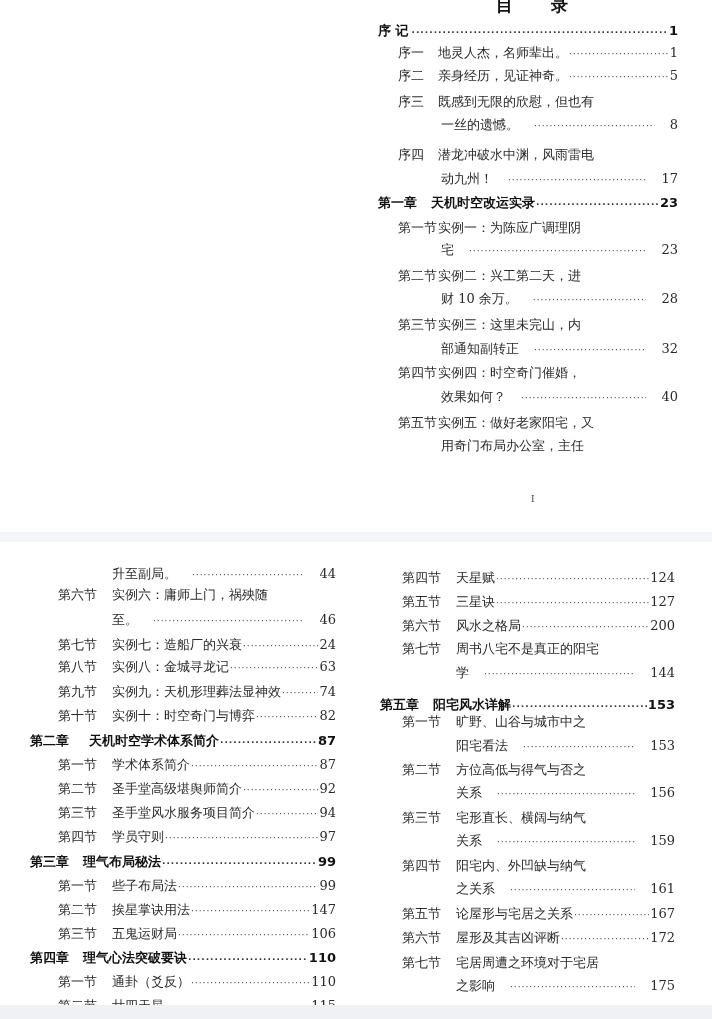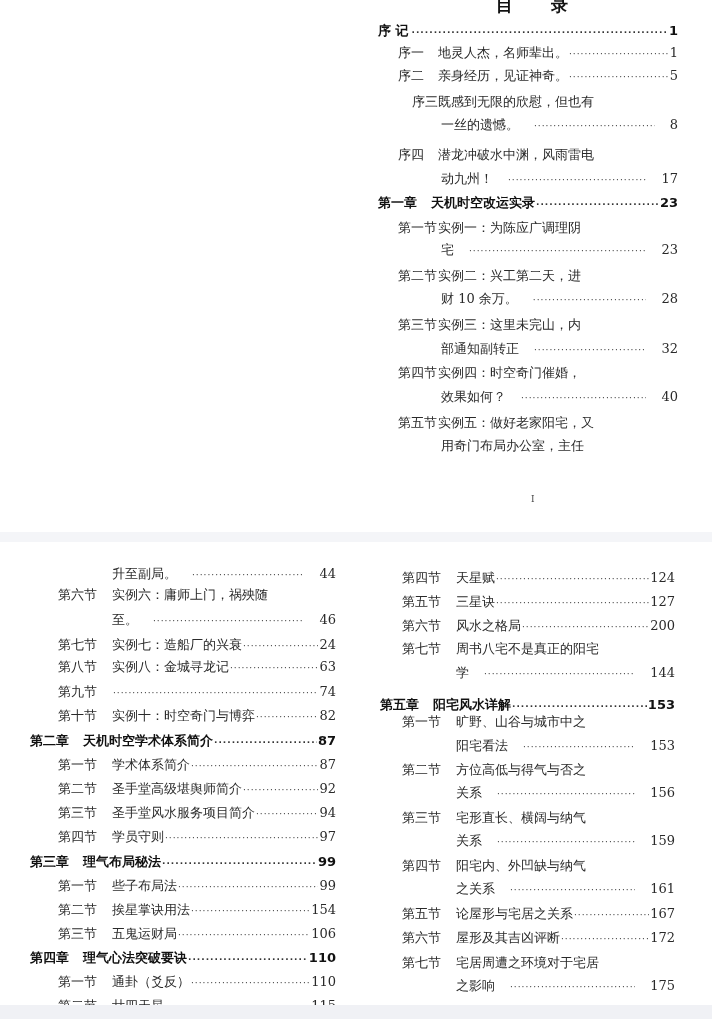--- a/index.html
+++ b/index.html
@@ -54,21 +54,21 @@
         <span class="ttl">地灵人杰，名师辈出。</span>
         <span class="dots">············································································</span>
         <span class="pg">1</span>
       </div>
       <div class="row sec" style="left: 398px; top: 67px; width: 280px;">
         <span class="lbl" style="width: 40px;">序二</span>
         <span class="ttl">亲身经历，见证神奇。</span>
         <span class="dots">············································································</span>
         <span class="pg">5</span>
       </div>
-      <div class="row sec" style="left: 398px; top: 93px; text-align: right;">
+      <div class="row sec" style="left: 398px; top: 93px;">
         <span class="lbl" style="width: 40px;">序三</span>
         <span class="ttl">既感到无限的欣慰，但也有</span>
       </div>
       <div class="row cont" style="left: 441px; top: 116px; width: 237px;">
         <span class="ttl">一丝的遗憾。</span>
         <span class="dots">············································································</span>
         <span class="pg">8</span>
       </div>
       <div class="row sec" style="left: 398px; top: 146px; align-items: center;">
         <span class="lbl" style="width: 40px;">序四</span>
@@ -157,31 +157,32 @@
         <span class="pg">24</span>
       </div>
       <div class="row sec" style="left: 58px; top: 116px; width: 278px;">
         <span class="lbl" style="width: 54px;">第八节</span>
         <span class="ttl">实例八：金城寻龙记</span>
         <span class="dots">············································································</span>
         <span class="pg">63</span>
       </div>
       <div class="row sec" style="left: 58px; top: 141px; width: 278px;">
         <span class="lbl" style="width: 54px;">第九节</span>
+        <span class="ttl">实例九：天机形理葬法显神效</span>
         <span class="dots">············································································</span>
         <span class="pg">74</span>
       </div>
       <div class="row sec" style="left: 58px; top: 165px; width: 278px;">
         <span class="lbl" style="width: 54px;">第十节</span>
         <span class="ttl">实例十：时空奇门与博弈</span>
         <span class="dots">············································································</span>
         <span class="pg">82</span>
       </div>
       <div class="row chap" style="left: 30px; top: 190px; width: 306px;">
-        <span class="lbl" style="margin-right: 14px;">第二章</span>
+        <span class="lbl" style="margin-right: 20px;">第二章</span>
         <span class="ttl">天机时空学术体系简介</span>
         <span class="dots">············································································</span>
         <span class="pg">87</span>
       </div>
       <div class="row sec" style="left: 58px; top: 214px; width: 278px;">
         <span class="lbl" style="width: 54px;">第一节</span>
         <span class="ttl">学术体系简介</span>
         <span class="dots">············································································</span>
         <span class="pg">87</span>
       </div>
@@ -212,21 +213,21 @@
       <div class="row sec" style="left: 58px; top: 335px; width: 278px;">
         <span class="lbl" style="width: 54px;">第一节</span>
         <span class="ttl">些子布局法</span>
         <span class="dots">············································································</span>
         <span class="pg">99</span>
       </div>
       <div class="row sec" style="left: 58px; top: 359px; width: 278px;">
         <span class="lbl" style="width: 54px;">第二节</span>
         <span class="ttl">挨星掌诀用法</span>
         <span class="dots">············································································</span>
-        <span class="pg">154</span>
+        <span class="pg">147</span>
       </div>
       <div class="row sec" style="left: 58px; top: 383px; width: 278px;">
         <span class="lbl" style="width: 54px;">第三节</span>
         <span class="ttl">五鬼运财局</span>
         <span class="dots">············································································</span>
         <span class="pg">106</span>
       </div>
       <div class="row chap" style="left: 30px; top: 407px; width: 306px;">
         <span class="lbl" style="margin-right: 14px;">第四章</span>
         <span class="ttl">理气心法突破要诀</span>

